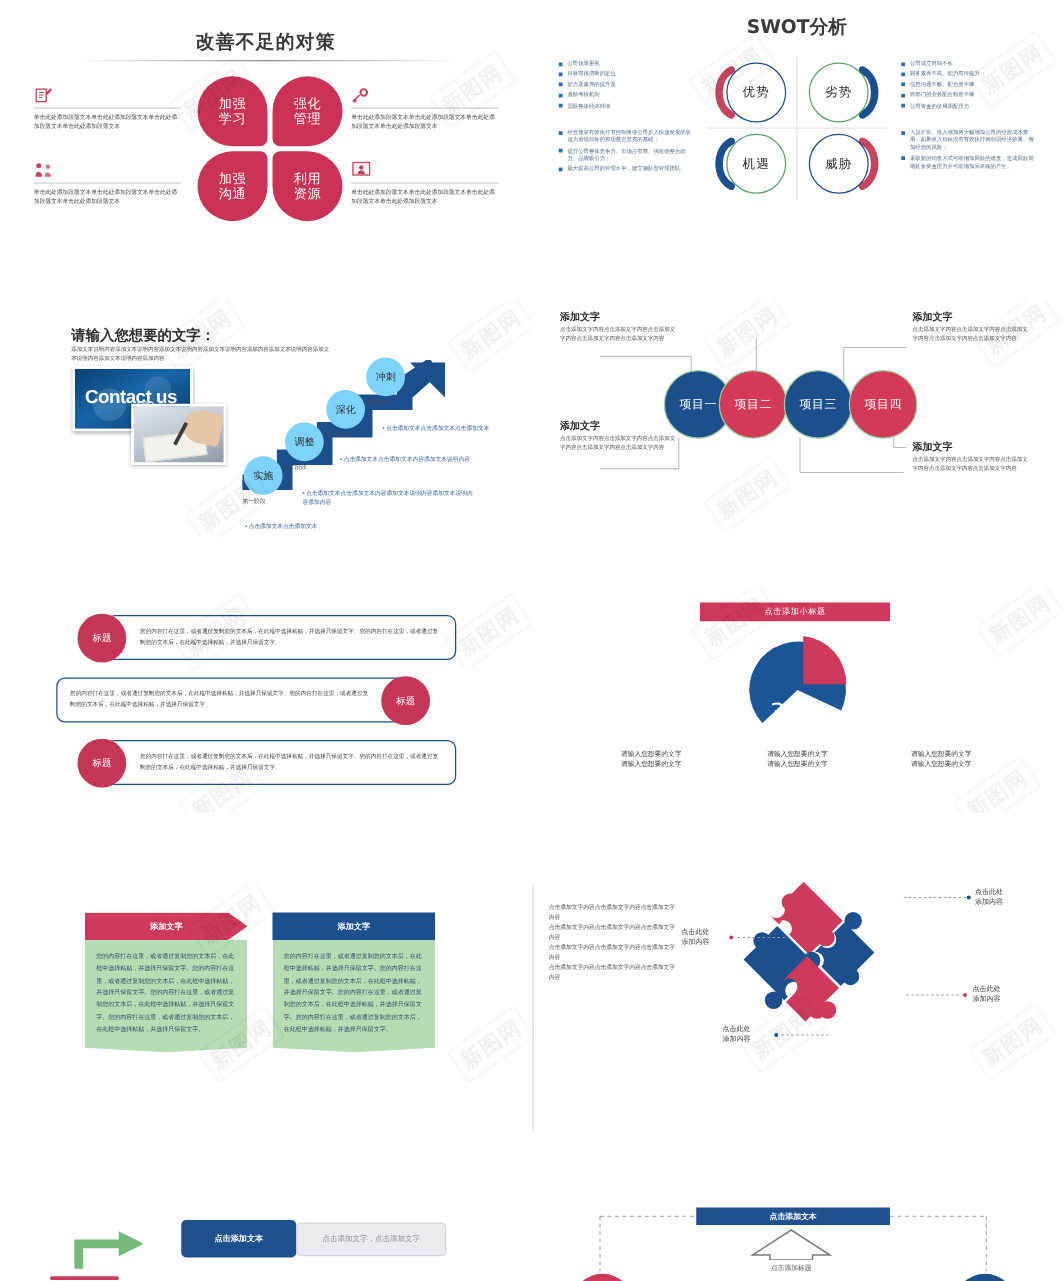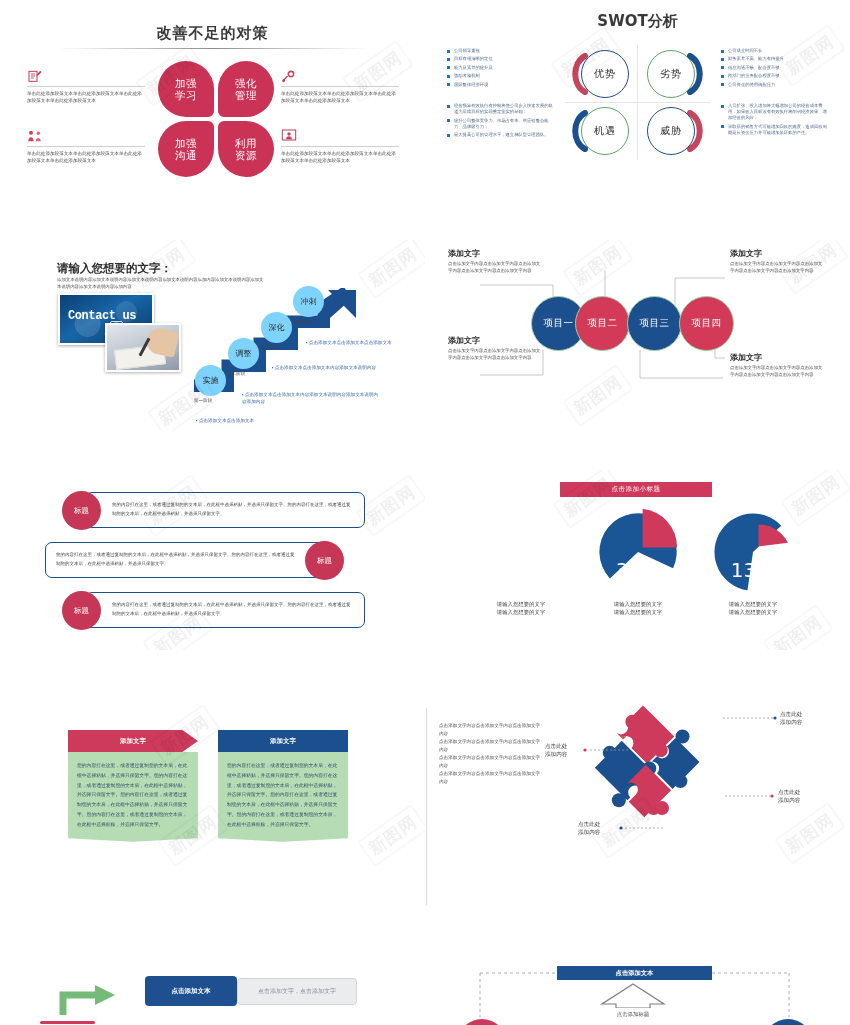--- a/index.html
+++ b/index.html
@@ -96,22 +96,22 @@
   
   #s3 { left:0; top:240px; width:425px; height:190px; }
   #s3 .hd { position:absolute; left:57px; top:21px; font-size:11.5px; font-weight:bold;
             color:#2e2e2e; font-family:"DejaVu Sans",sans-serif; }
   #s3 .sub { position:absolute; left:57px; top:36px; width:207px; font-size:4.4px;
              line-height:1.6; color:#4a4a4a; }
   .photo1 { position:absolute; left:58px; top:53px; width:96px; height:52px;
             background:linear-gradient(150deg,#0b3f73 0%,#1766a8 45%,#0a3866 100%);
             border:2px solid #fff; box-shadow:0 1px 3px rgba(0,0,0,.35);
             overflow:hidden; }
-  .photo1 .cu { position:absolute; left:8px; top:14px; font-size:12px; font-weight:bold;
-                font-family:Liberation Mono, monospace; color:#fff; letter-spacing:-.4px;}
+  .photo1 .cu { position:absolute; left:8px; top:14px; font-size:15px; font-weight:bold;
+                font-family:Liberation Sans, sans-serif; color:#fff; letter-spacing:-.4px;}
   .photo1 .sq{ position:absolute; left:50px; top:26px; width:13px; height:13px;
                border:1.4px solid #cfe6ff; border-radius:2px;}
   .photo1 .hand{ position:absolute; left:45px; top:28px; width:26px; height:22px;
                background:#e9c3a2; border-radius:12px 3px 10px 10px; transform:rotate(18deg);}
   .photo1 .globe{ position:absolute; inset:0; background:
       radial-gradient(circle at 30% 60%,rgba(255,255,255,.13) 0 18%,transparent 19%),
       radial-gradient(circle at 72% 35%,rgba(255,255,255,.10) 0 14%,transparent 15%);}
   .photo2 { position:absolute; left:105px; top:83px; width:76px; height:49px;
             background:linear-gradient(160deg,#e3e7ec 0%,#b9c2cc 55%,#8d99a6 100%);
             border:2px solid #fff; box-shadow:0 1px 3px rgba(0,0,0,.3); overflow:hidden;}
@@ -460,27 +460,20 @@
       <path d="M50 50 L50 8 A42 42 0 1 0 88.9 65.5 Z" transform="rotate(115 50 50)" fill="#1a5596"></path>
       <path d="M55 45 L55 3 A42 42 0 0 1 92.5 45 Z" fill="#cf3a5c"></path>
     </svg>
     <div class="pct">32%</div>
   </div>
   <div class="piecap" style="left:158px;top:130px;">
     <div>请输入您想要的文字</div>
     <div>请输入您想要的文字</div>
   </div>
 
-  <div class="pieu" style="left:282px;top:36px;">
-    <svg viewBox="0 0 100 100" style="width:100%;height:100%">
-      <path d="M50 50 L50 8 A42 42 0 1 0 76.4 82.8 Z" transform="rotate(47 50 50)" fill="#1a5596"></path>
-      <path d="M56 44 L56 20 A36 36 0 0 1 88 40 Z" fill="#cf3a5c"></path>
-    </svg>
-    <div class="pct">13%</div>
-  </div>
   <div class="piecap" style="left:273px;top:130px;">
     <div>请输入您想要的文字</div>
     <div>请输入您想要的文字</div>
   </div>
 
   <div class="wm" style="left:130px;top:12px;">新图网</div>
   <div class="wm" style="left:358px;top:10px;">新图网</div>
   <div class="wm" style="left:340px;top:150px;">新图网</div>
 </div>
 

